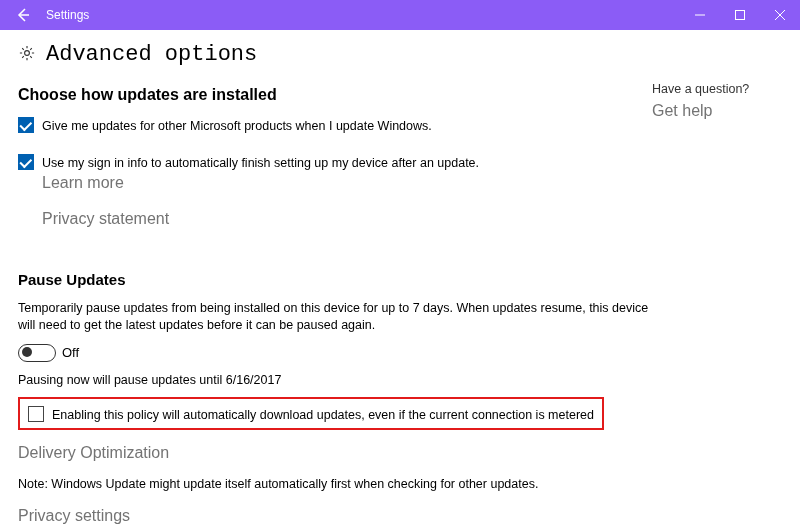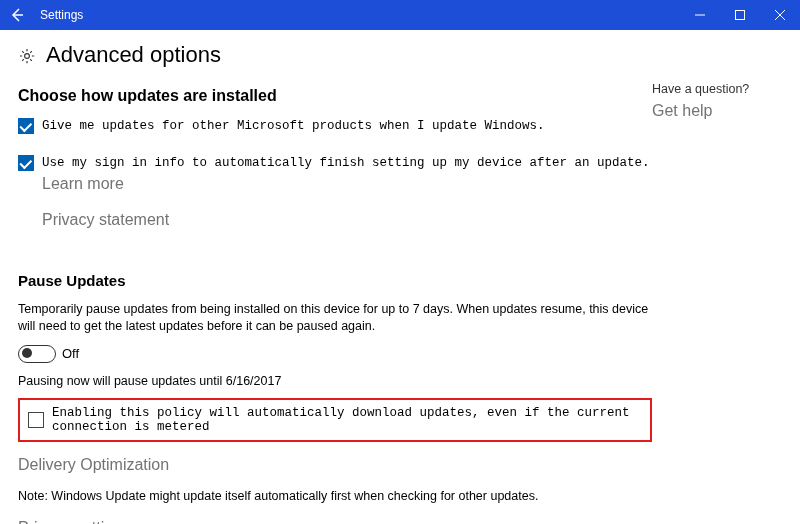--- a/index.html
+++ b/index.html
@@ -7,24 +7,25 @@
       font-family: "Segoe UI", -apple-system, sans-serif;
       font-size: 13px;
       color: #000;
       background: #fff;
       width: 800px;
       height: 524px;
       overflow: hidden;
     }
     .titlebar {
       height: 30px;
-      background: #1d4ed8;
+      background: #8b5cf6;
       color: #fff;
       display: flex;
       align-items: center;
+      padding-left: 6px;
     }
     .back-btn {
       width: 34px;
       height: 30px;
       display: flex;
       align-items: center;
       justify-content: center;
       cursor: pointer;
     }
     .back-btn svg { width: 16px; height: 16px; }
@@ -45,28 +46,28 @@
     .win-ctrl svg { width: 10px; height: 10px; stroke: #fff; fill: none; stroke-width: 1; }
 
     .body-area {
       display: flex;
       padding: 12px 18px 0 18px;
       height: calc(100% - 30px);
     }
     .main-col { flex: 1; max-width: 640px; }
     .side-col { width: 130px; margin-left: auto; padding-top: 40px; }
 
-    .page-header { display: flex; align-items: center; margin-bottom: 18px; }
+    .page-header { display: flex; margin-bottom: 18px; font-family: Liberation Mono, monospace; }
     .gear-icon { width: 18px; height: 18px; margin-right: 10px; margin-top: 2px; }
     .page-title { font-size: 22px; font-weight: 400; }
 
     .section-title { font-size: 16px; font-weight: 700; margin-bottom: 12px; margin-top: 19px; }
     .section-title.smaller { font-size: 15px; }
 
-    .chk-row { display: flex; align-items: center; gap: 8px; margin-bottom: 10px; font-family: Liberation Mono, monospace; }
+    .chk-row { display: flex; align-items: flex-end; gap: 8px; margin-bottom: 10px; }
     .chk {
       width: 16px; height: 16px; border: 1px solid #003f8a;
       display: inline-flex; align-items: center; justify-content: center;
       cursor: pointer; flex-shrink: 0; margin-top: 1px;
     }
     .chk.checked { background: #0060b1; border-color: #0060b1; }
     .chk.checked::after {
       content: ""; width: 9px; height: 5px; border-left: 2px solid #fff;
       border-bottom: 2px solid #fff; transform: rotate(-45deg) translateY(-1px);
     }

